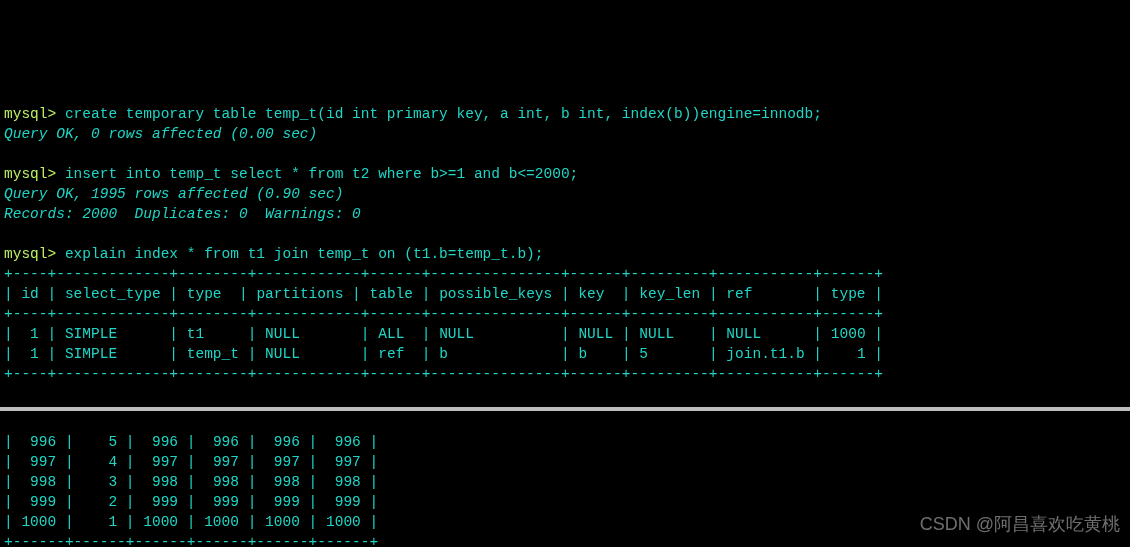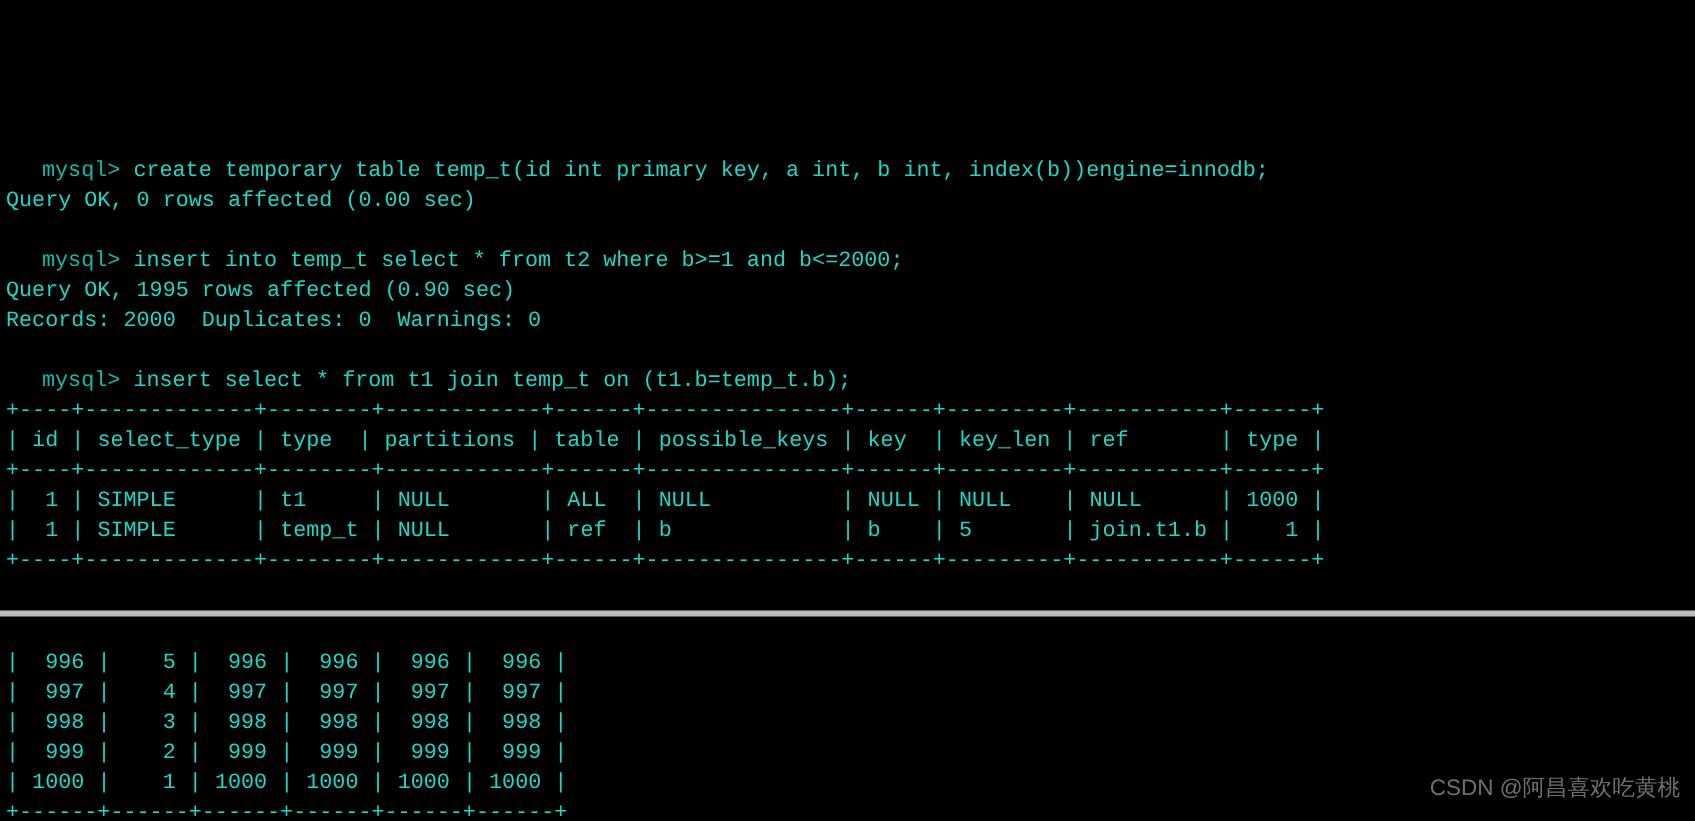--- a/index.html
+++ b/index.html
@@ -10,51 +10,51 @@
     font-size: 14.5px;
     line-height: 1.38;
     color: #1fd6c6;
     width: 1130px;
     height: 547px;
     box-sizing: border-box;
     overflow: hidden;
     white-space: pre;
     position: relative;
   }
-  .prompt { color: #14b8a6; margin-left: 24px; }
-  .msg    { color: #1fd6c6; }
+  .prompt { color: #bef264; }
+  .msg    { color: #1fd6c6; font-style: italic; }
   .divider {
     height: 4px;
     background: #bdbdbd;
     margin: 3px 0 1px -4px;
     width: calc(100% + 8px);
   }
   .watermark {
     position: absolute;
     right: 10px;
     bottom: 10px;
     color: rgba(200,200,200,0.55);
-    font-size: 15px;
+    font-size: 18px;
     font-family: "PingFang SC","Microsoft YaHei",sans-serif;
   }
 </style>
 </head>
 <body>
 
 
 
 <div>
 <span class="prompt">mysql&gt;</span> <span>create temporary table temp_t(id int primary key, a int, b int, index(b))engine=innodb;</span>
 <span class="msg">Query OK, 0 rows affected (0.00 sec)</span>
 
 <span class="prompt">mysql&gt;</span> <span>insert into temp_t select * from t2 where b&gt;=1 and b&lt;=2000;</span>
 <span class="msg">Query OK, 1995 rows affected (0.90 sec)</span>
 <span class="msg">Records: 2000  Duplicates: 0  Warnings: 0</span>
 
-<span class="prompt">mysql&gt;</span> <span>insert select * from t1 join temp_t on (t1.b=temp_t.b);</span>
+<span class="prompt">mysql&gt;</span> <span>explain index * from t1 join temp_t on (t1.b=temp_t.b);</span>
 <span>+----+-------------+--------+------------+------+---------------+------+---------+-----------+------+</span>
 | <span>id</span> | <span>select_type</span> | <span>type</span>  | <span>partitions</span> | <span>table</span> | <span>possible_keys</span> | <span>key</span>  | <span>key_len</span> | <span>ref</span>       | <span>type</span> |
 <span>+----+-------------+--------+------------+------+---------------+------+---------+-----------+------+</span>
 |  <span>1</span> | <span>SIMPLE</span>      | <span>t1</span>     | <span>NULL</span>       | <span>ALL</span>  | <span>NULL</span>          | <span>NULL</span> | <span>NULL</span>    | <span>NULL</span>      | <span>1000</span> |
 |  <span>1</span> | <span>SIMPLE</span>      | <span>temp_t</span> | <span>NULL</span>       | <span>ref</span>  | <span>b</span>             | <span>b</span>    | <span>5</span>       | <span>join.t1.b</span> |    <span>1</span> |
 <span>+----+-------------+--------+------------+------+---------------+------+---------+-----------+------+</span></div>
 <div class="divider"></div>
 <div>|  <span>996</span> |    <span>5</span> |  <span>996</span> |  <span>996</span> |  <span>996</span> |  <span>996</span> |
 |  <span>997</span> |    <span>4</span> |  <span>997</span> |  <span>997</span> |  <span>997</span> |  <span>997</span> |
 |  <span>998</span> |    <span>3</span> |  <span>998</span> |  <span>998</span> |  <span>998</span> |  <span>998</span> |

